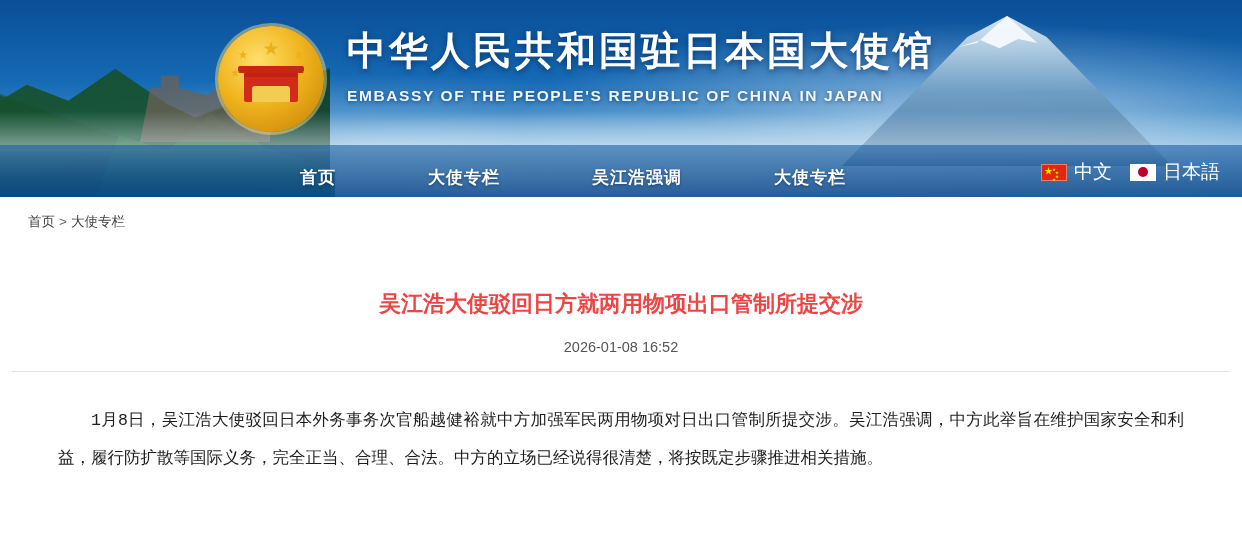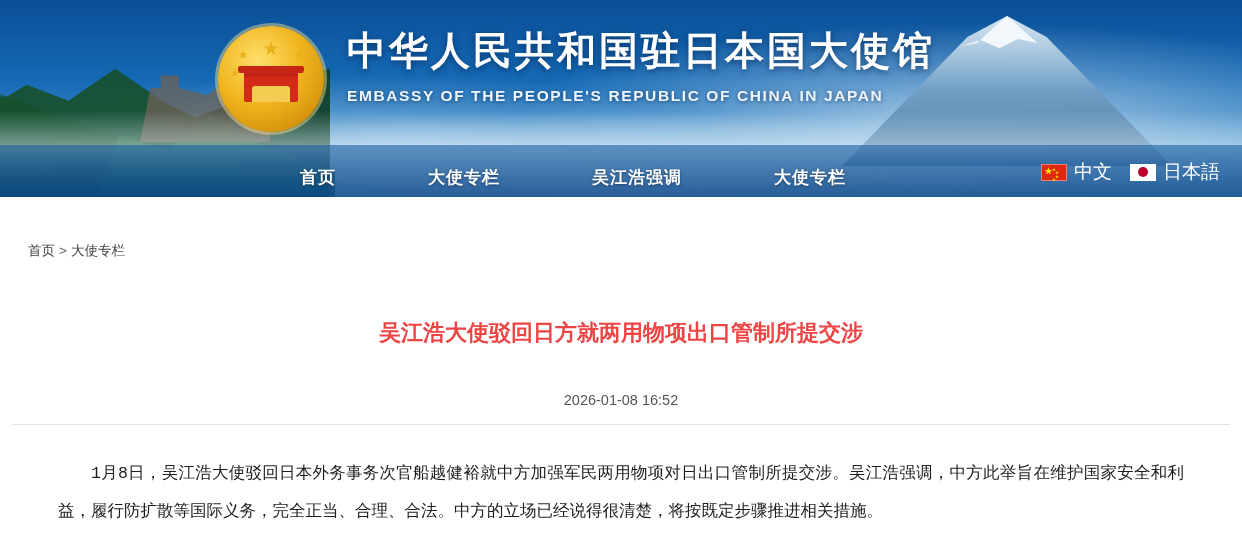--- a/index.html
+++ b/index.html
@@ -167,42 +167,42 @@
     border: 1px solid rgba(255,255,255,.55);
   }
   .flag-jp:after {
     content: ""; position: absolute; left: 50%; top: 50%;
     transform: translate(-50%,-50%);
     width: 10px; height: 10px; border-radius: 50%; background: #bc002d;
   }
 
   
   .breadcrumb {
-    padding: 45px 0 0 28px;
+    padding: 16px 0 0 28px;
     font-size: 13.5px;
     color: #444;
   }
   .breadcrumb a { color: #444; text-decoration: none; cursor: pointer; }
   .breadcrumb .sep { color: #666; margin: 0 4px; }
 
   
   .article { width: 1242px; }
   .art-title {
     text-align: center;
     font-size: 22px;
     font-weight: bold;
     color: #ef4444;
     margin-top: 58px;
     font-family: "DejaVu Sans", "Liberation Sans", sans-serif;
   }
   .art-date {
     text-align: center;
     font-size: 14.5px;
     color: #555;
-    margin-top: 44px;
+    margin-top: 20px;
     padding-bottom: 16px;
   }
   .rule {
     height: 1px; background: #e2e2e2;
     margin: 0 12px;
   }
   .art-body {
     margin: 30px 58px 0 58px;
     font-size: 16.5px;
     line-height: 38px;

